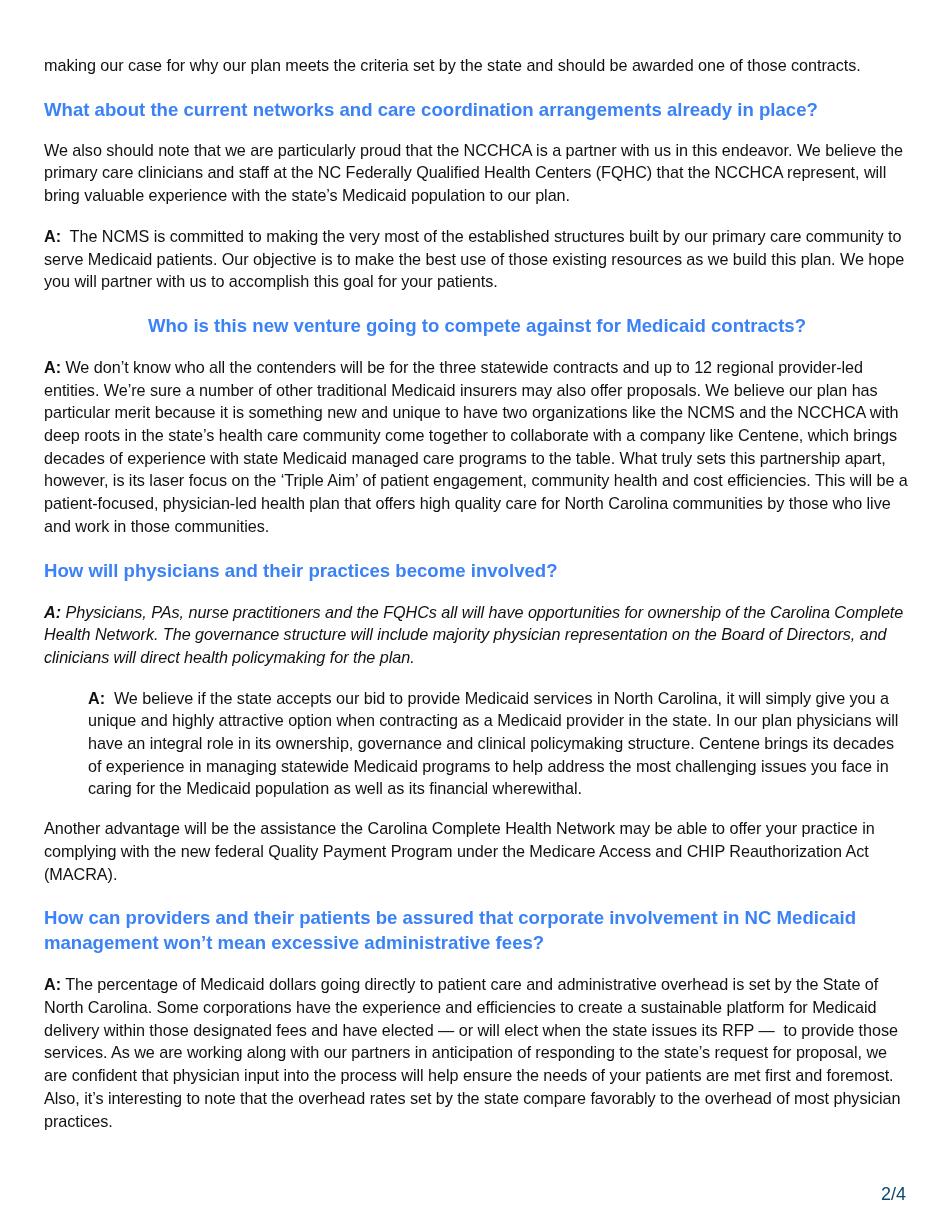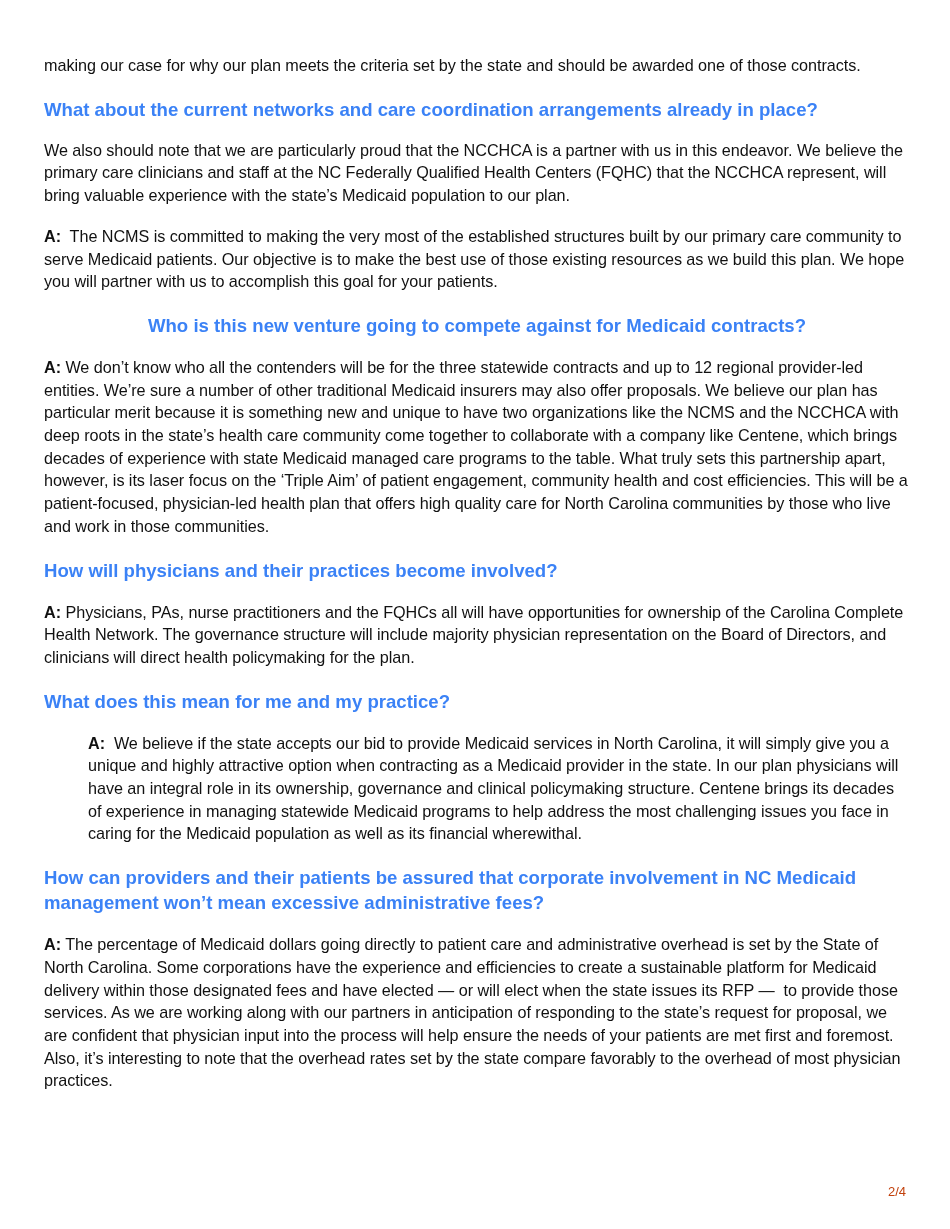--- a/index.html
+++ b/index.html
@@ -10,21 +10,21 @@
   .page { position: absolute; left: 44px; top: 40px; width: 866px; }
   p {
     margin: 0; font-size: 16.2px; line-height: 22.7px; letter-spacing: -0.05px;
   }
   h2 {
     margin: 0; font-size: 18.6px; line-height: 25px; font-weight: bold; color: #3b82f6;
   }
   .lead { font-weight: bold; }
   .footer {
     position: absolute; right: 44px; top: 1184px;
-    font-size: 13px; color: #c2410c;
+    font-size: 18px; color: #0c4a6e;
   }
 </style>
 </head>
 <body>
 
 <div class="page">
 
   <p style="margin-top:14px;">making our case for why our plan meets the criteria set by the state and should be awarded one of those contracts.</p>
 
   <h2 style="margin-top:20px;">What about the current networks and care coordination arrangements already in place?</h2>
@@ -32,28 +32,28 @@
   <p style="margin-top:18px;">
     <span class="lead">A:</span><span style="white-space:pre-wrap;">  The NCMS is committed to making the very most of the established structures built by our primary care community to serve Medicaid patients. Our objective is to make the best use of those existing resources as we build this plan. We hope you will partner with us to accomplish this goal for your patients.</span>
   </p>
 
   <h2 style="margin-top:20px;text-align:center;">Who is this new venture going to compete against for Medicaid contracts?</h2>
   <p style="margin-top:18px;">
     <span class="lead">A:</span><span style="white-space:pre-wrap;"> We don’t know who all the contenders will be for the three statewide contracts and up to 12 regional provider-led entities. We’re sure a number of other traditional Medicaid insurers may also offer proposals. We believe our plan has particular merit because it is something new and unique to have two organizations like the NCMS and the NCCHCA with deep roots in the state’s health care community come together to collaborate with a company like Centene, which brings decades of experience with state Medicaid managed care programs to the table. What truly sets this partnership apart, however, is its laser focus on the ‘Triple Aim’ of patient engagement, community health and cost efficiencies. This will be a patient-focused, physician-led health plan that offers high quality care for North Carolina communities by those who live and work in those communities.</span>
   </p>
 
   <h2 style="margin-top:20px;">How will physicians and their practices become involved?</h2>
-  <p style="margin-top:18px;">
+  <p style="margin-top:18px;font-style:italic;">
     <span class="lead">A:</span><span style="white-space:pre-wrap;"> Physicians, PAs, nurse practitioners and the FQHCs all will have opportunities for ownership of the Carolina Complete Health Network. The governance structure will include majority physician representation on the Board of Directors, and clinicians will direct health policymaking for the plan.</span>
   </p>
 
-  <h2 style="margin-top:20px;">What does this mean for me and my practice?</h2>
   <p style="margin-top:18px;margin-left:44px;">
     <span class="lead">A:</span><span style="white-space:pre-wrap;">  We believe if the state accepts our bid to provide Medicaid services in North Carolina, it will simply give you a unique and highly attractive option when contracting as a Medicaid provider in the state. In our plan physicians will have an integral role in its ownership, governance and clinical policymaking structure. Centene brings its decades of experience in managing statewide Medicaid programs to help address the most challenging issues you face in caring for the Medicaid population as well as its financial wherewithal.</span>
   </p>
+  <p style="margin-top:17px;">Another advantage will be the assistance the Carolina Complete Health Network may be able to offer your practice in complying with the new federal Quality Payment Program under the Medicare Access and CHIP Reauthorization Act (MACRA).</p>
 
   <h2 style="margin-top:20px;">How can providers and their patients be assured that corporate involvement in NC Medicaid management won’t mean excessive administrative fees?</h2>
   <p style="margin-top:18px;">
     <span class="lead">A:</span><span style="white-space:pre-wrap;"> The percentage of Medicaid dollars going directly to patient care and administrative overhead is set by the State of North Carolina. Some corporations have the experience and efficiencies to create a sustainable platform for Medicaid delivery within those designated fees and have elected — or will elect when the state issues its RFP —  to provide those services. As we are working along with our partners in anticipation of responding to the state’s request for proposal, we are confident that physician input into the process will help ensure the needs of your patients are met first and foremost. Also, it’s interesting to note that the overhead rates set by the state compare favorably to the overhead of most physician practices.</span>
   </p>
 
 </div>
 
 <div class="footer">2/4</div>
 

